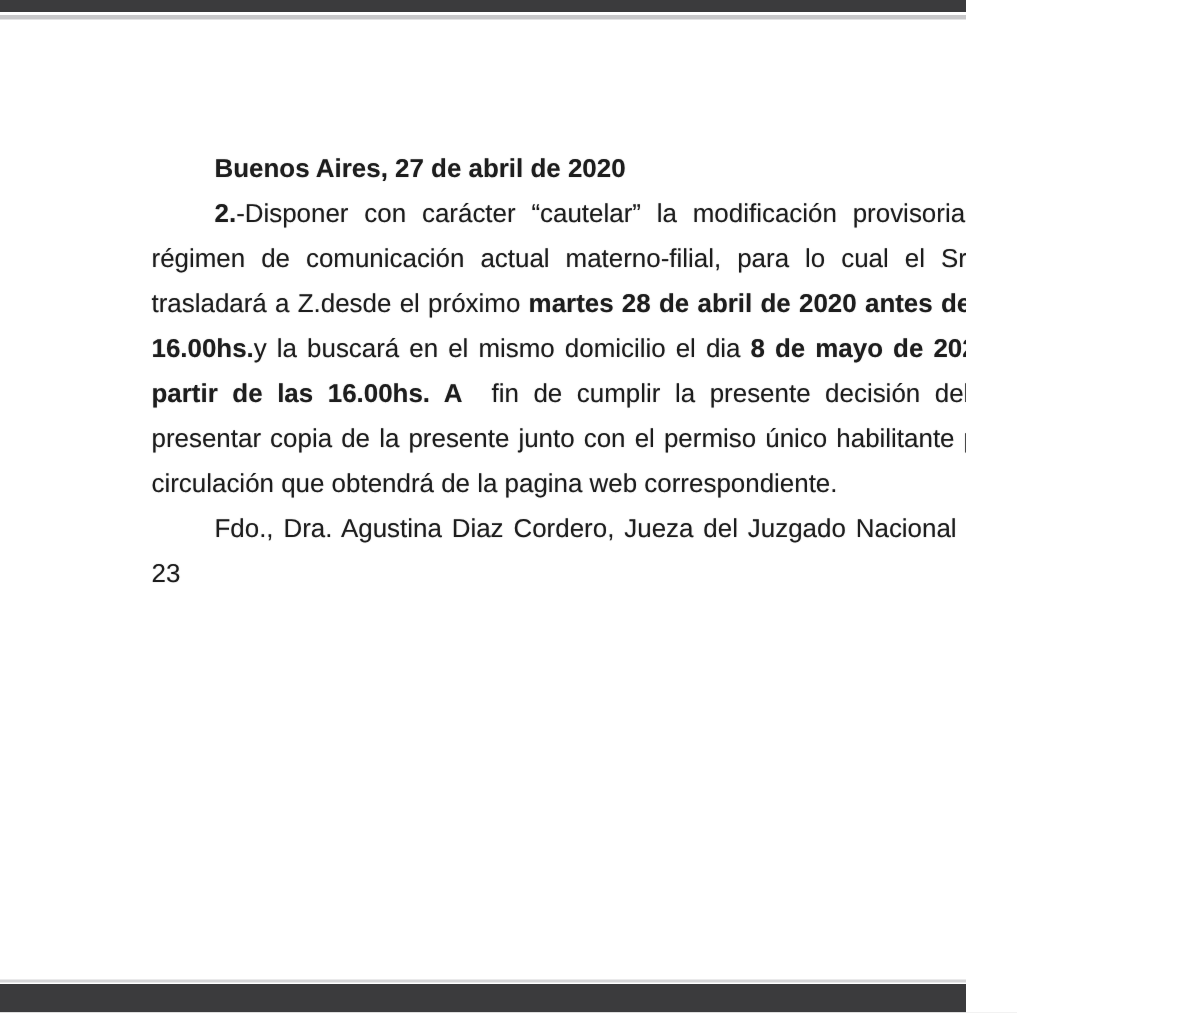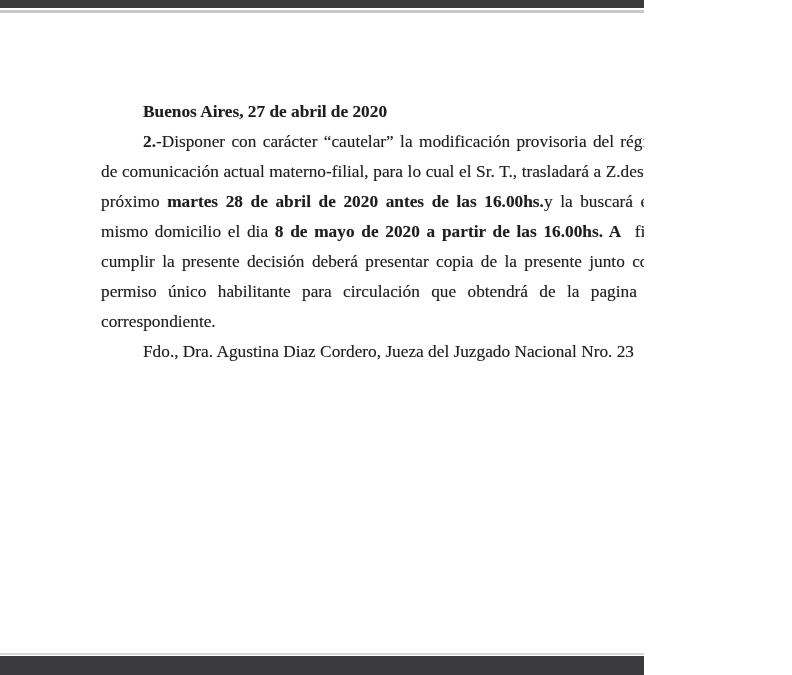--- a/index.html
+++ b/index.html
@@ -2,21 +2,21 @@
 <html><head>
 <meta charset="utf-8">
 <style>
   html, body { margin: 0; padding: 0; background: #ffffff; }
   #screen {
     position: relative;
     width: 644px;
     height: 675px;
     background: #ffffff;
     overflow: hidden;
-    font-family: Liberation Serif, serif;
+    font-family: Liberation Sans, sans-serif;
   }
   .top-bar {
     position: absolute; left: 0; top: 0;
     width: 778px; height: 8px;
     background: #3b3b3d;
     z-index: 3;
   }
   .page-outline {
     position: absolute; left: -30px; top: 10px;
     width: 814px; height: 680px;

